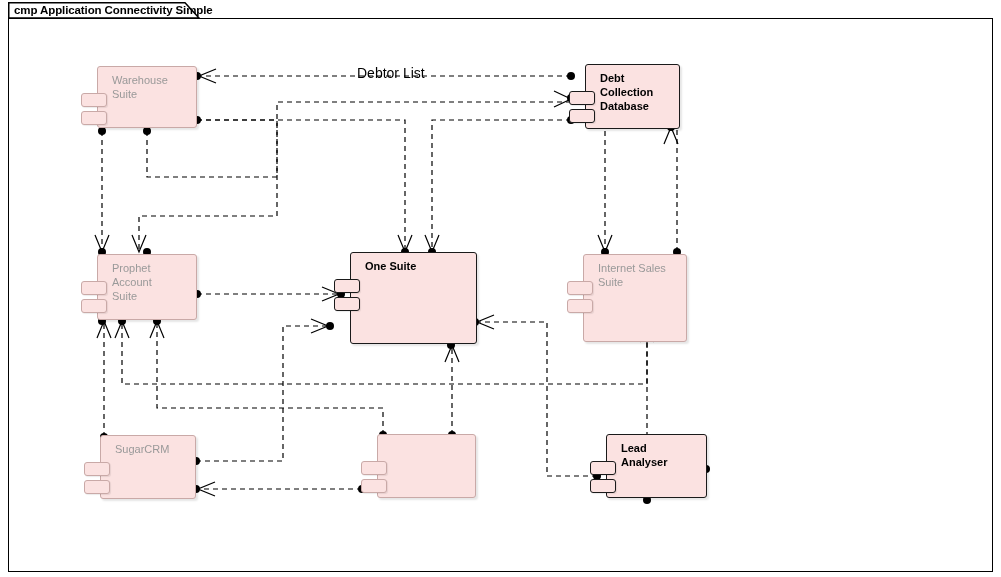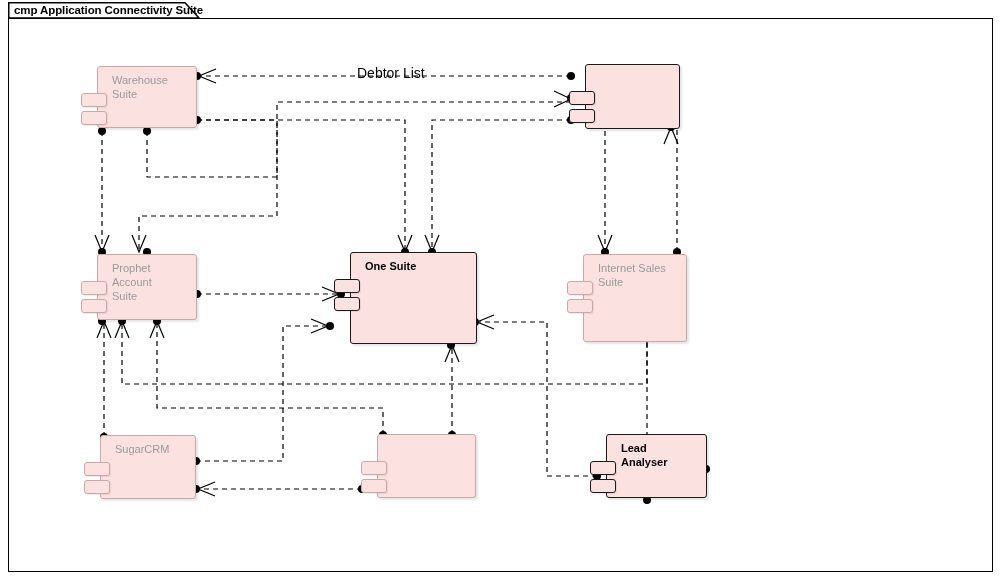--- a/index.html
+++ b/index.html
@@ -118,21 +118,21 @@
 </style>
 </head>
 <body>
 
 <div id="stage">
 
   <div class="frame"></div>
   <svg id="frame-tab-svg" width="1001" height="40" style="position:absolute;left:0;top:0;">
     <polygon points="8.75,2.75 185,2.75 199,18 8.75,18" fill="#ffffff" stroke="#000000" stroke-width="1.5"></polygon>
   </svg>
-  <div class="frame-tab-label">cmp Application Connectivity Suite</div>
+  <div class="frame-tab-label">cmp Application Connectivity Simple</div>
 
   <svg id="wires">
 
     <path class="wire" d="M571,76 L197,76"></path>
     <path class="arrowhead" d="M216,69 L199,76 L216,83"></path>
 
     <path class="wire" d="M197,120 L277,120 L277,216 L139,216 L139,252"></path>
     <path class="arrowhead" d="M132,235 L139,252 L146,235"></path>
 
     <path class="wire" d="M197,120 L405,120 L405,252"></path>
@@ -219,20 +219,22 @@
 
   <div id="component-layer">
       <div class="component" style="left: 97px; top: 66px; width: 100px; height: 62px;">
         <div class="tab t1"></div>
         <div class="tab t2"></div>
         <div class="comp-label">Warehouse Suite</div>
       </div>
       <div class="component strong" style="left: 585px; top: 64px; width: 95px; height: 65px;">
         <div class="tab t1"></div>
         <div class="tab t2"></div>
+        <div class="comp-label">Debt Collection
+Database</div>
       </div>
       <div class="component" style="left: 97px; top: 254px; width: 100px; height: 66px;">
         <div class="tab t1"></div>
         <div class="tab t2"></div>
         <div class="comp-label">Prophet Account
 Suite</div>
       </div>
       <div class="component strong" style="left: 350px; top: 252px; width: 127px; height: 92px;">
         <div class="tab t1"></div>
         <div class="tab t2"></div>

